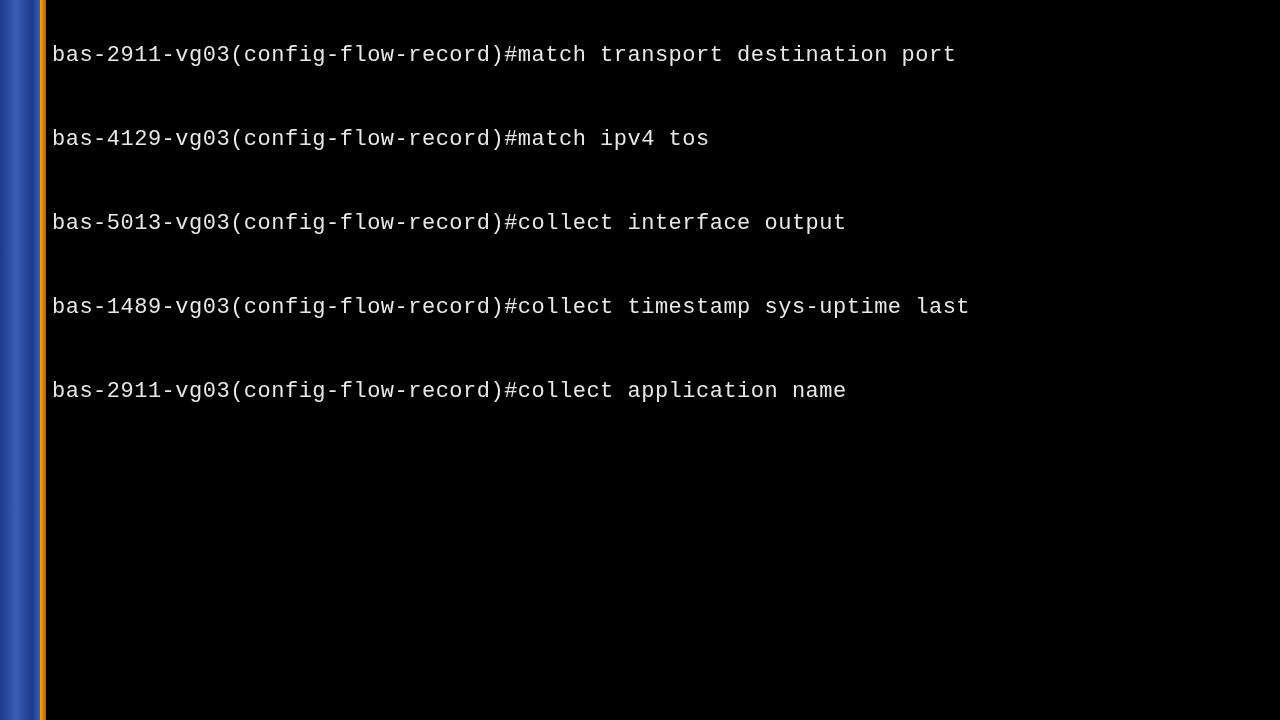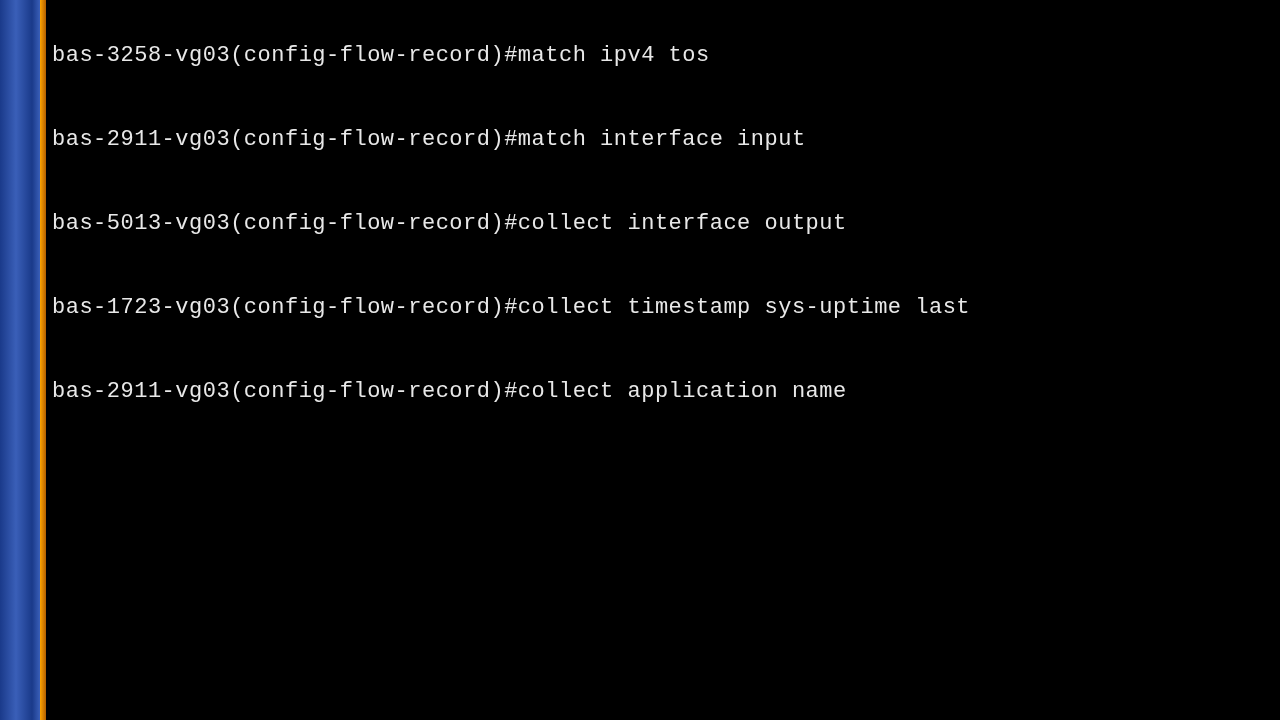--- a/index.html
+++ b/index.html
@@ -50,24 +50,24 @@
     height: 28px;
   }
 </style>
 </head>
 <body>
 
 <div class="bg-strip"></div>
 <div class="term-border"></div>
 
 <div class="terminal" style="top: -14px; height: 734px;">
-  <span class="term-line">bas-3258-vg03(config-flow-record)#match ipv4 tos</span>
-  <span class="term-line">bas-2911-vg03(config-flow-record)#match interface input</span>
+  <span class="term-line">bas-2911-vg03(config-flow-record)#match transport destination port</span>
+  <span class="term-line">bas-4129-vg03(config-flow-record)#match ipv4 tos</span>
   <span class="term-line">bas-5013-vg03(config-flow-record)#collect interface output</span>
-  <span class="term-line">bas-1723-vg03(config-flow-record)#collect timestamp sys-uptime last</span>
+  <span class="term-line">bas-1489-vg03(config-flow-record)#collect timestamp sys-uptime last</span>
   <span class="term-line">bas-2911-vg03(config-flow-record)#collect application name</span>
   
   
   
   
   
   
   
   
   

